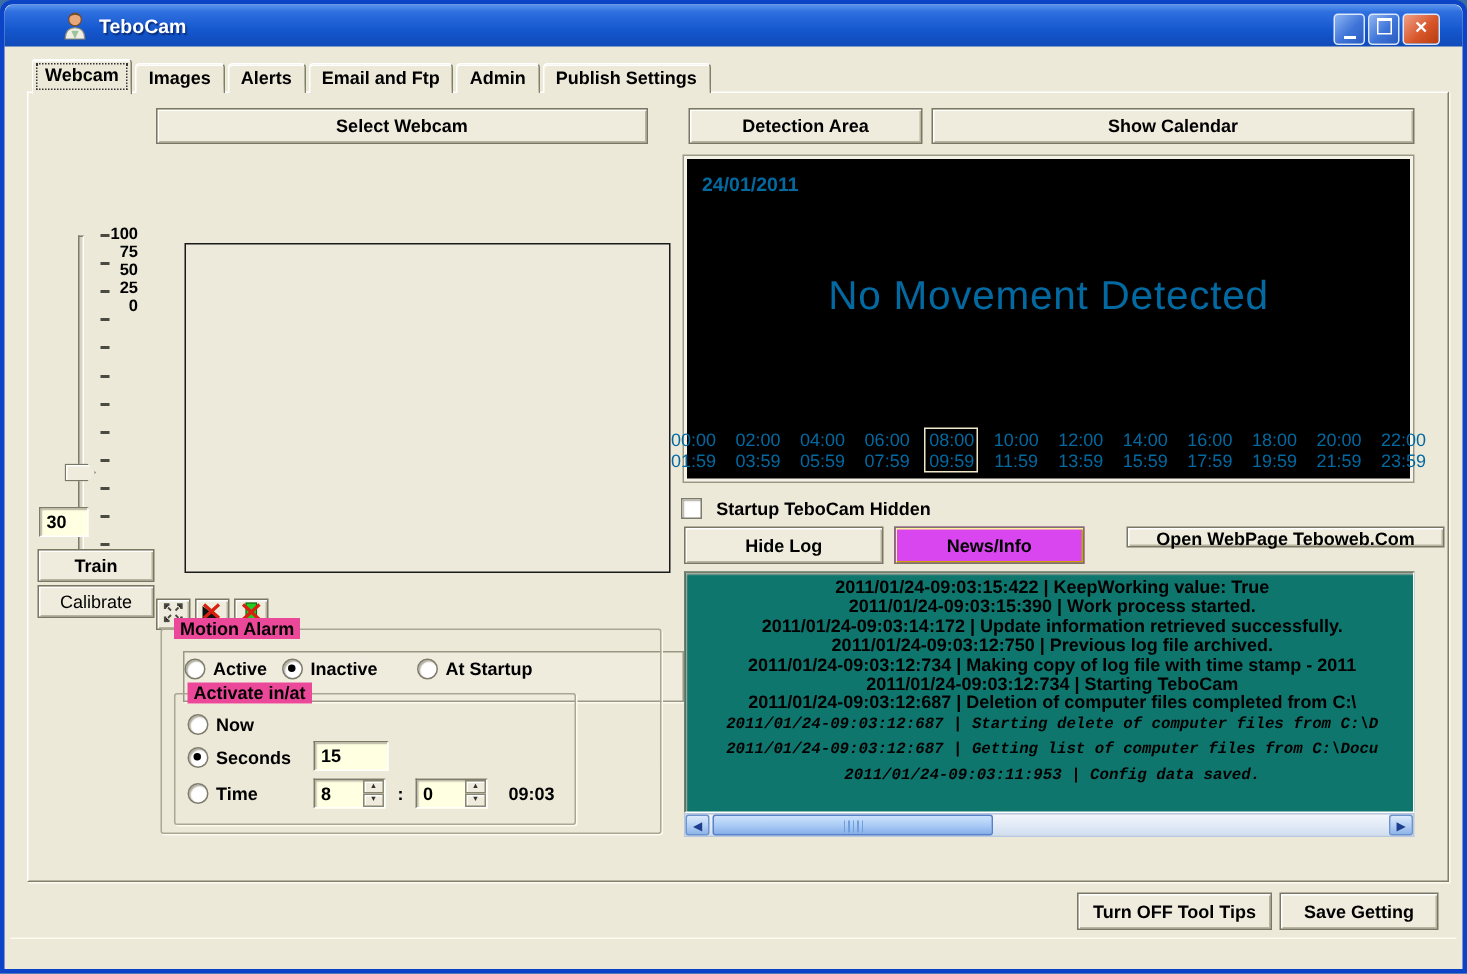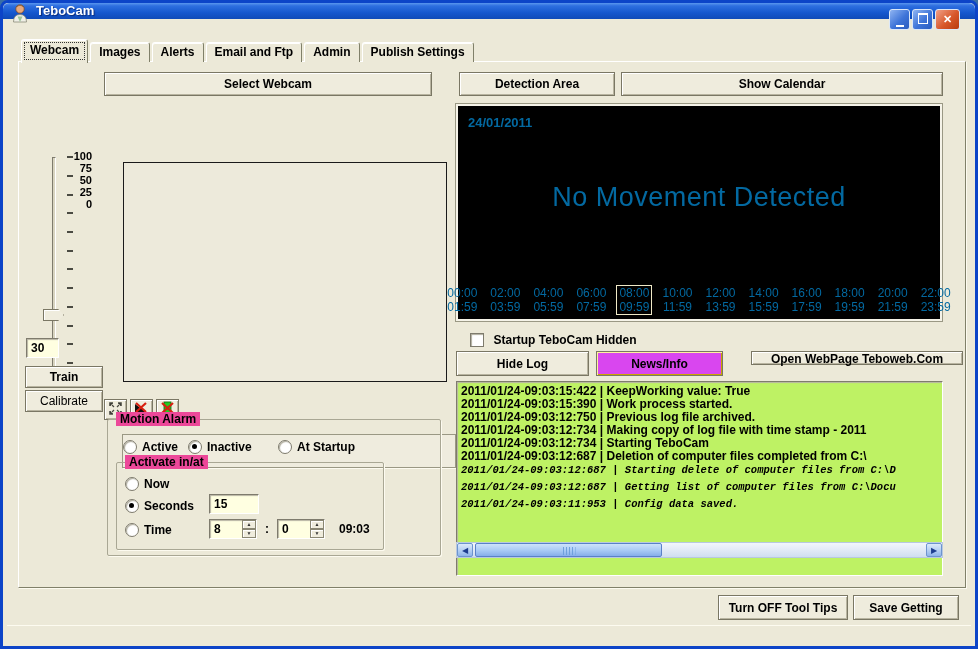--- a/index.html
+++ b/index.html
@@ -1,23 +1,23 @@
 <!DOCTYPE html>
 <html><head>
 <meta charset="utf-8">
 <style>
   html,body{margin:0;padding:0;background:#3A6EA5;}
   body{width:978px;height:649px;position:relative;overflow:hidden;
        font-family:"Liberation Sans",sans-serif;-webkit-font-smoothing:none;}
   .window{position:absolute;inset:0;background:#ECE9D8;border:3px solid #0C44C8;
           border-radius:8px 8px 0 0;box-sizing:border-box;}
   
-  .titlebar{position:absolute;top:0;left:0;right:0;height:16px;
+  .titlebar{position:absolute;top:0;left:0;right:0;height:28px;
     background:linear-gradient(180deg,#5A96EE 0%,#2E6FE0 18%,#1557CE 60%,#0F4AB8 100%);
-    border-radius:6px 6px 0 0;display:flex;align-items:flex-start;}
+    border-radius:6px 6px 0 0;display:flex;align-items:center;padding-left:30px;}
   .title-text{color:#fff;font-weight:bold;font-size:13px;margin-left:6px;
     text-shadow:1px 1px 1px #0A2B78;}
   .app-icon{width:20px;height:20px;margin-left:7px;position:relative;}
   .winbtn{position:absolute;top:6px;width:21px;height:21px;border:1px solid #DCE8F8;
     border-radius:3px;color:#fff;font-size:11px;font-weight:bold;line-height:19px;
     text-align:center;box-sizing:border-box;cursor:pointer;}
   .winbtn.blue{background:linear-gradient(135deg,#8FB4F2 0%,#3E74D8 55%,#2A5CC0 100%);}
   .winbtn.red{background:linear-gradient(135deg,#F0A088 0%,#D8572A 55%,#B83A10 100%);}
   
   .tabstrip{position:absolute;left:18px;top:36px;height:23px;display:flex;
@@ -84,24 +84,24 @@
   .monitor-inner{position:relative;width:100%;height:100%;background:#000;color:#0369a1;}
   .mon-date{position:absolute;left:10px;top:9px;font-size:13px;font-weight:bold;}
   .mon-status{position:absolute;left:0;right:0;top:76px;text-align:center;font-size:27px;
     letter-spacing:.5px;}
   .slotgrid{position:absolute;left:0;right:0;bottom:5px;display:flex;
     justify-content:center;gap:9px;}
   .slot{display:flex;flex-direction:column;align-items:center;font-size:12px;
     line-height:14px;padding:0 2px;cursor:pointer;}
   .slot.hl{outline:1px solid #EFE9C7;}
   
-  .logbox{position:absolute;left:437px;top:319px;width:487px;height:195px;
-    background:#bef264;border:1px solid #7E7B6D;border-color:#7E7B6D #FFF #FFF #7E7B6D;
+  .logbox{position:absolute;left:437px;top:319px;width:487px;height:161px;
+    background:#0f766e;border:1px solid #7E7B6D;border-color:#7E7B6D #FFF #FFF #7E7B6D;
     box-shadow:inset 1px 1px 1px #B8B5A5;box-sizing:border-box;overflow:hidden;
-    padding:3px 0 0 4px;cursor:text;}
+    padding:3px 0 0 4px;cursor:text;text-align:center;}
   .logline{font-size:12px;font-weight:bold;line-height:12.9px;white-space:pre;}
   .logline.mono{font-family:"Liberation Mono",monospace;font-size:10.5px;line-height:17px;font-style:italic;}
   
   .hscroll{position:absolute;left:437px;top:480px;width:487px;height:16px;
     background:linear-gradient(180deg,#F2F6FB 0%,#E2EAF6 50%,#D0DEF0 100%);
     border:1px solid #B8C8E0;box-sizing:border-box;}
   .sc-arrow{position:absolute;top:0;width:16px;height:14px;border:1px solid #6D94CE;
     border-radius:2px;background:linear-gradient(180deg,#DCEAFB 0%,#AFCCF2 60%,#8FB4E8 100%);
     color:#1D3E8F;font-size:8px;line-height:13px;text-align:center;cursor:pointer;box-sizing:border-box;}
   .sc-thumb{position:absolute;left:18px;top:0;width:187px;height:14px;border:1px solid #5A81C8;
@@ -293,32 +293,33 @@
               <span>21:59</span>
             </div>
             <div class="slot">
               <span>22:00</span>
               <span>23:59</span>
             </div>
           </div>
       </div>
     </div>
 
-    <span style="position:absolute;left:435px;top:269px;margin-left:16px;">
+    <span style="position:absolute;left:435px;top:269px;">
       <span class="checkbox"></span>
       <span class="rlabel">Startup TeboCam Hidden</span>
     </span>
 
     <button class="btn3d" style="left:437px;top:289px;width:133px;height:25px;">Hide Log</button>
     <button class="btn3d gold" style="left:577px;top:289px;width:127px;height:25px;">News/Info</button>
     <button class="btn3d" style="left:732px;top:289px;width:212px;height:14px;">Open WebPage Teboweb.Com</button>
 
     <div class="logbox">
         <div class="logline">2011/01/24-09:03:15:422 | KeepWorking value: True</div>
         <div class="logline">2011/01/24-09:03:15:390 | Work process started.</div>
+        <div class="logline">2011/01/24-09:03:14:172 | Update information retrieved successfully.</div>
         <div class="logline">2011/01/24-09:03:12:750 | Previous log file archived.</div>
         <div class="logline">2011/01/24-09:03:12:734 | Making copy of log file with time stamp - 2011</div>
         <div class="logline">2011/01/24-09:03:12:734 | Starting TeboCam</div>
         <div class="logline">2011/01/24-09:03:12:687 | Deletion of computer files completed from C:\</div>
         <div class="logline mono">2011/01/24-09:03:12:687 | Starting delete of computer files from C:\D</div>
         <div class="logline mono">2011/01/24-09:03:12:687 | Getting list of computer files from C:\Docu</div>
         <div class="logline mono">2011/01/24-09:03:11:953 | Config data saved.</div>
       </div>
 
     <div class="hscroll">

